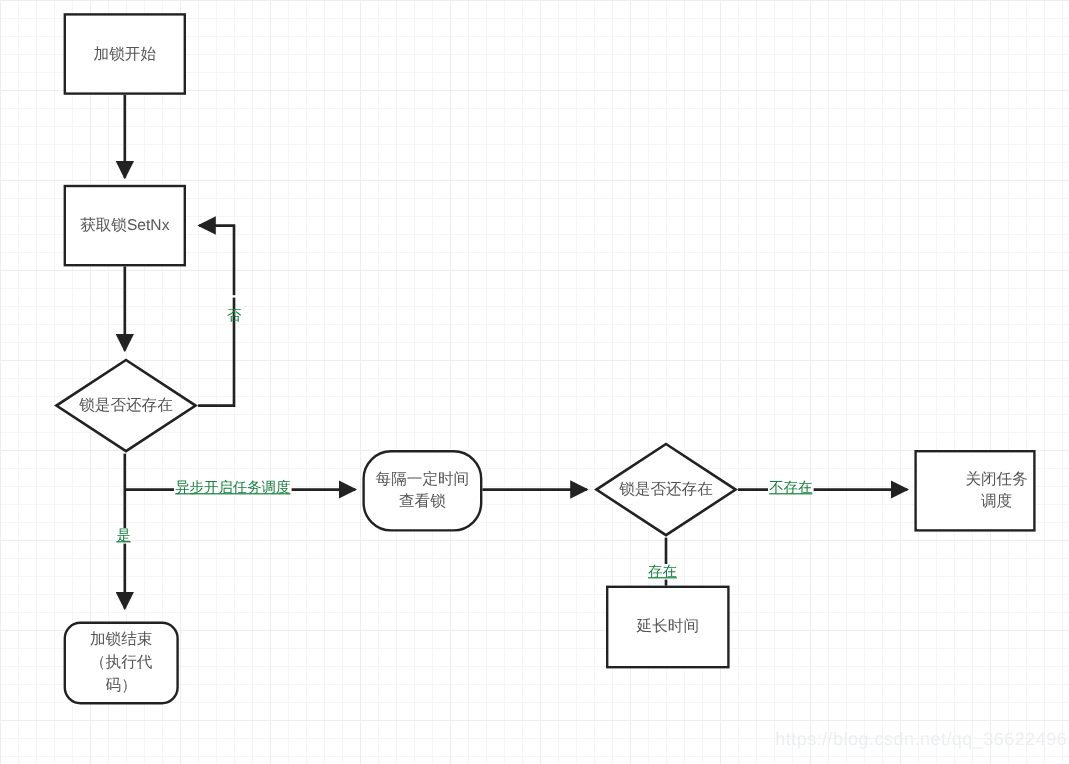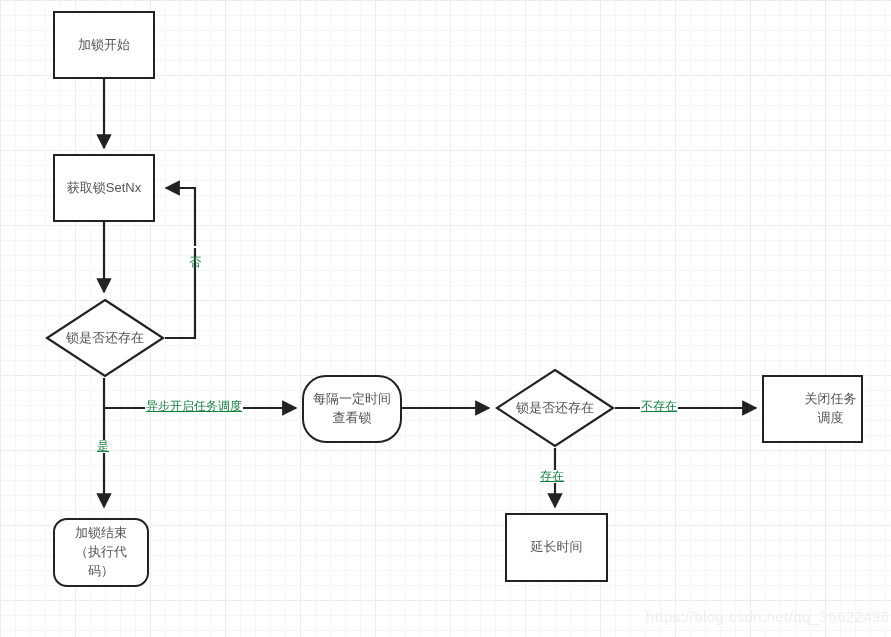--- a/index.html
+++ b/index.html
@@ -146,21 +146,21 @@
     <svg class="diamond-shape" viewBox="0 0 120 80" xmlns="http://www.w3.org/2000/svg" preserveAspectRatio="none">
       <polygon points="60,2 118,40 60,78 2,40" fill="#ffffff" stroke="#222222" stroke-width="2.2"></polygon>
     </svg>
     <span class="diamond-label">锁是否还存在</span>
   </div>
 
   <div class="node box" style="left:762px; top:375px; width:101px; height:68px;padding-left:36px;">
     <span>关闭任务调度</span>
   </div>
 
-  <div class="node box" style="left:505px; top:513px; width:103px; height:69px;">
+  <div class="node box" style="left:505px; top:488px; width:103px; height:69px;">
     <span>延长时间</span>
   </div>
 
   <div class="edge-label vertical" style="left:188px; top:246px;">否</div>
 
   <div class="edge-label" style="left:96px; top:440px;">是</div>
 
   <div class="edge-label" style="left:145px; top:400px;">异步开启任务调度</div>
 
   <div class="edge-label" style="left:640px; top:400px;">不存在</div>

